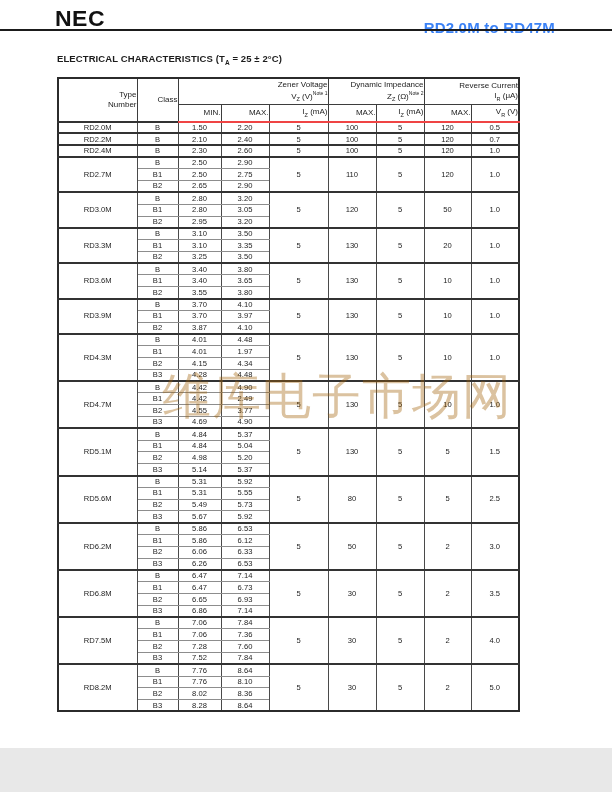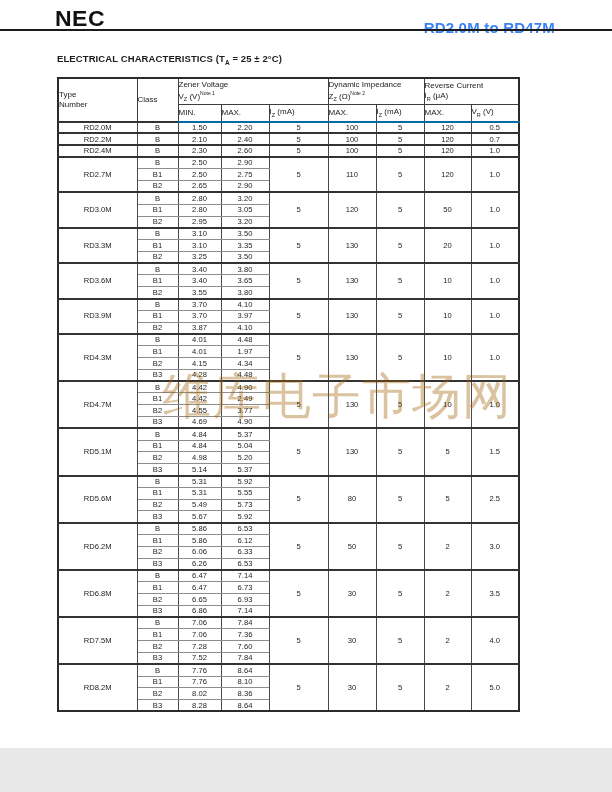--- a/index.html
+++ b/index.html
@@ -37,35 +37,35 @@
   .spec-table col.c-class { width:41px; }
   .spec-table col.c-min { width:43px; }
   .spec-table col.c-max1 { width:48px; }
   .spec-table col.c-iz1 { width:59px; }
   .spec-table col.c-zz { width:48px; }
   .spec-table col.c-iz2 { width:48px; }
   .spec-table col.c-ir { width:47px; }
   .spec-table col.c-vr { width:48px; }
   .spec-table th {
     border:1px solid #3d3d3d; font-weight:normal; font-size:8px;
-    line-height:1.25; padding:1px 0; text-align:left; vertical-align:middle;
+    line-height:1.25; padding:1px 0; text-align:right; vertical-align:middle;
     background:#fff;
   }
   .spec-table thead tr.hdr-top { height:24px; }
   .spec-table thead tr.hdr-sub { height:17px; }
   .spec-table th sub { font-size:5.5px; }
   .spec-table th sup { font-size:5px; }
   .spec-table td {
     border:1px solid #8d8d8d; border-left:1px solid #4a4a4a; border-right:1px solid #4a4a4a;
     font-size:7.6px; line-height:1; text-align:center; vertical-align:middle;
     padding:0;
   }
   .spec-table tbody tr { height:11.8px; }
   .spec-table tbody tr.group-start td { border-top:2px solid #333; }
-  .spec-table thead tr.hdr-sub th { border-bottom:2px solid #0369a1; }
+  .spec-table thead tr.hdr-sub th { border-bottom:2px solid #ef4444; }
   
   .watermark {
     position:absolute; left:162px; top:368px; width:290px; height:56px;
     font-size:49px; line-height:56px; white-space:nowrap;
     color:#a16207; opacity:0.38; letter-spacing:1px;
     pointer-events:none; z-index:5;
   }
   
   .page-num {
     position:absolute; left:57px; top:753px;

